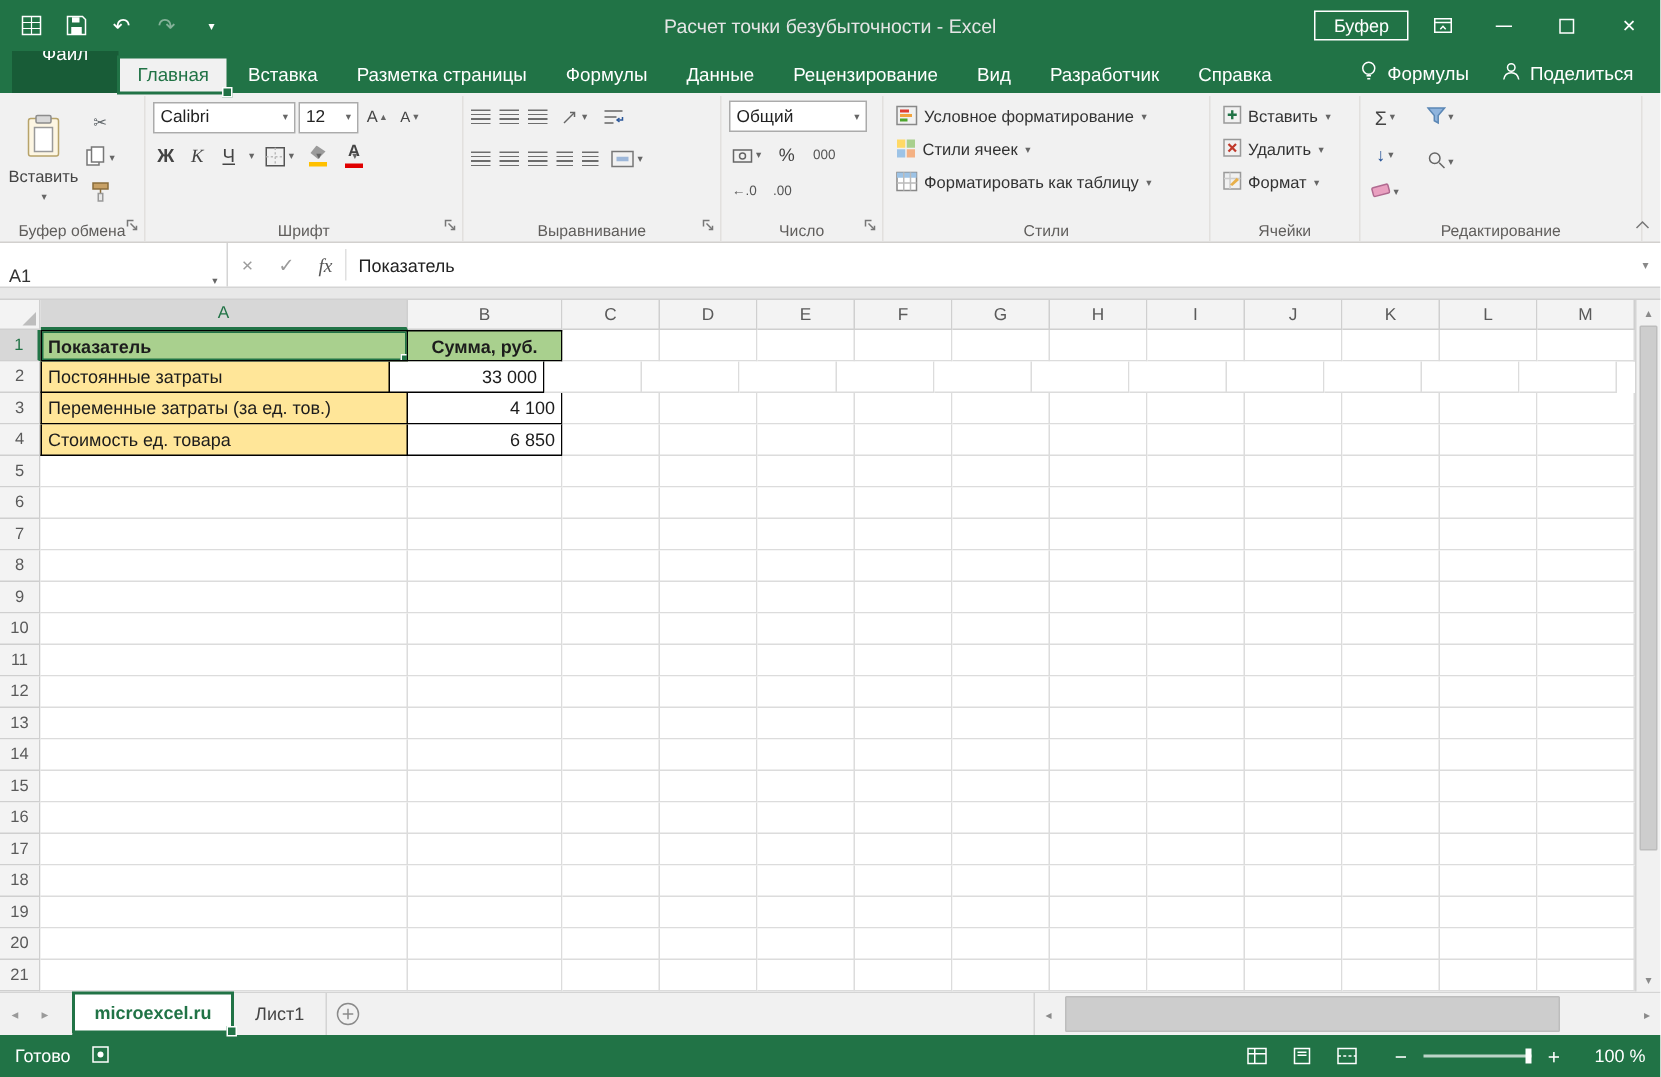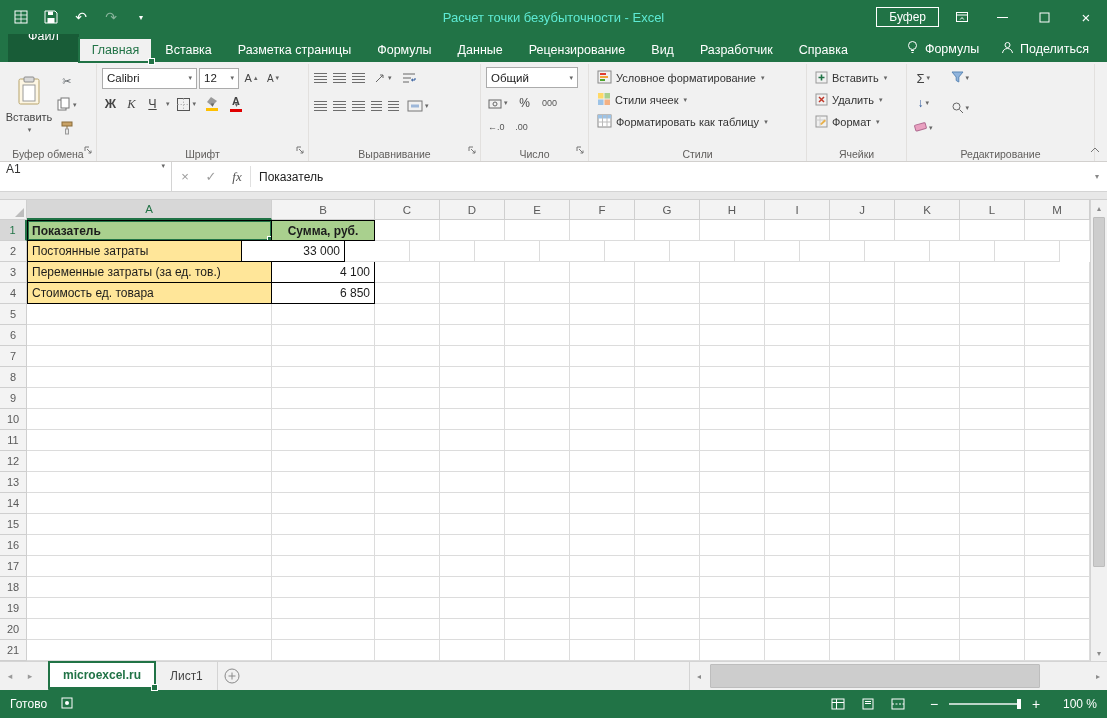--- a/index.html
+++ b/index.html
@@ -11,21 +11,21 @@
     --hdr-fill:#A9D08E; --label-fill:#FFE699;
   }
 
   
   .titlebar { height:34px; background:var(--titlebar); color:#fff; display:flex; align-items:center; position:relative; }
   .qat { display:flex; align-items:center; gap:12px; padding:0 12px; z-index:2; }
   .tb-icon { display:inline-flex; align-items:center; justify-content:center; width:18px; height:18px; cursor:default; }
   .glyph { font-size:14px; color:#fff; }
   .glyph.small { font-size:8px; }
   .dim { opacity:.45; }
-  .win-title { position:absolute; left:0; right:0; text-align:center; font-size:13px; color:#5eead4; }
+  .win-title { position:absolute; left:0; right:0; text-align:center; font-size:13px; color:#e5e5e5; }
   .t-right { margin-left:auto; display:flex; align-items:center; z-index:2; }
   .signin { border:1px solid #fff; color:#fff; font-size:12px; padding:2px 12px; margin-right:14px; cursor:pointer; }
   .winbtn { width:42px; height:34px; display:flex; align-items:center; justify-content:center; color:#fff; font-size:15px; cursor:pointer; }
 
   
   .tabrow { height:28px; background:var(--titlebar); display:flex; align-items:flex-end; color:#fff; }
   .file-tab { background:#185c37; padding:19px 20px; font-size:12.5px; cursor:pointer; margin-left:8px; }
   .rtabs { display:flex; }
   .rtab { padding:5px 13px; font-size:12.5px; cursor:pointer; white-space:nowrap; }
   .rtab.active { background:var(--ribbon-bg); color:var(--accent); }
@@ -51,21 +51,21 @@
   .i-lines { width:13px; height:10px; background:repeating-linear-gradient(to bottom,#6d6d6d 0 1px,transparent 1px 3px); }
   .colorbtn { display:flex; flex-direction:column; align-items:center; line-height:1; cursor:pointer; }
   .colorbtn .bar { width:12px; height:3px; margin-top:1px; }
   .tiny { font-size:9px; color:#555; }
   .stylebtn { display:flex; align-items:center; gap:4px; height:22px; padding:0 3px; font-size:11px; color:#333; cursor:pointer; white-space:nowrap; }
   .sigma { font-size:13px; color:#444; }
   .fillarrow { color:#2b579a; font-weight:bold; font-size:12px; }
 
   
   .fbar { height:30px; background:#fff; border-bottom:1px solid #d4d4d4; display:flex; align-items:stretch; }
-  .namebox { width:172px; display:flex; align-items:flex-start; justify-content:space-between; padding:0 6px; border-right:1px solid #d4d4d4; font-size:12px; cursor:pointer; }
+  .namebox { width:152px; display:flex; align-items:flex-end; justify-content:space-between; padding:0 6px; border-right:1px solid #d4d4d4; font-size:12px; cursor:pointer; }
   .fdiv { width:1px; background:#e0e0e0; margin:4px 0; }
   .fbtn { width:26px; display:flex; align-items:center; justify-content:center; color:#9b9b9b; font-size:13px; cursor:pointer; }
   .fbtn.fx { color:#555; font-style:italic; font-family:"Liberation Serif", serif; font-size:13px; }
   .fvalue { flex:1; display:flex; align-items:center; padding:0 8px; font-size:12px; color:#222; cursor:text; }
   .fexpand { width:20px; display:flex; align-items:center; justify-content:center; color:#888; font-size:8px; cursor:pointer; }
   .gap { height:8px; background:#e8e8e8; border-bottom:1px solid #d0d0d0; }
 
   
   .sheet { height:461px; display:flex; background:#fff; }
   .gridwrap { width:1090px; overflow:hidden; }
@@ -538,21 +538,21 @@
           <div class="g-cell" style="width: 65px;"></div>
           <div class="g-cell" style="width: 65px;"></div>
           <div class="g-cell" style="width: 65px;"></div>
           <div class="g-cell" style="width: 65px;"></div>
           <div class="g-cell" style="width: 65px;"></div>
           <div class="g-cell" style="width: 65px;"></div>
           <div class="g-cell" style="width: 65px;"></div>
         </div>
         <div class="g-row">
           <div class="g-rowhdr">2</div>
-          <div class="g-cell label-cell tb tb-left" style="width: 215px;">Постоянные затраты</div>
+          <div class="g-cell label-cell tb tb-left" style="width: 233px;">Постоянные затраты</div>
           <div class="g-cell num-cell tb" style="width: 103px;">33 000</div>
           <div class="g-cell" style="width: 65px;"></div>
           <div class="g-cell" style="width: 65px;"></div>
           <div class="g-cell" style="width: 65px;"></div>
           <div class="g-cell" style="width: 65px;"></div>
           <div class="g-cell" style="width: 65px;"></div>
           <div class="g-cell" style="width: 65px;"></div>
           <div class="g-cell" style="width: 65px;"></div>
           <div class="g-cell" style="width: 65px;"></div>
           <div class="g-cell" style="width: 65px;"></div>

